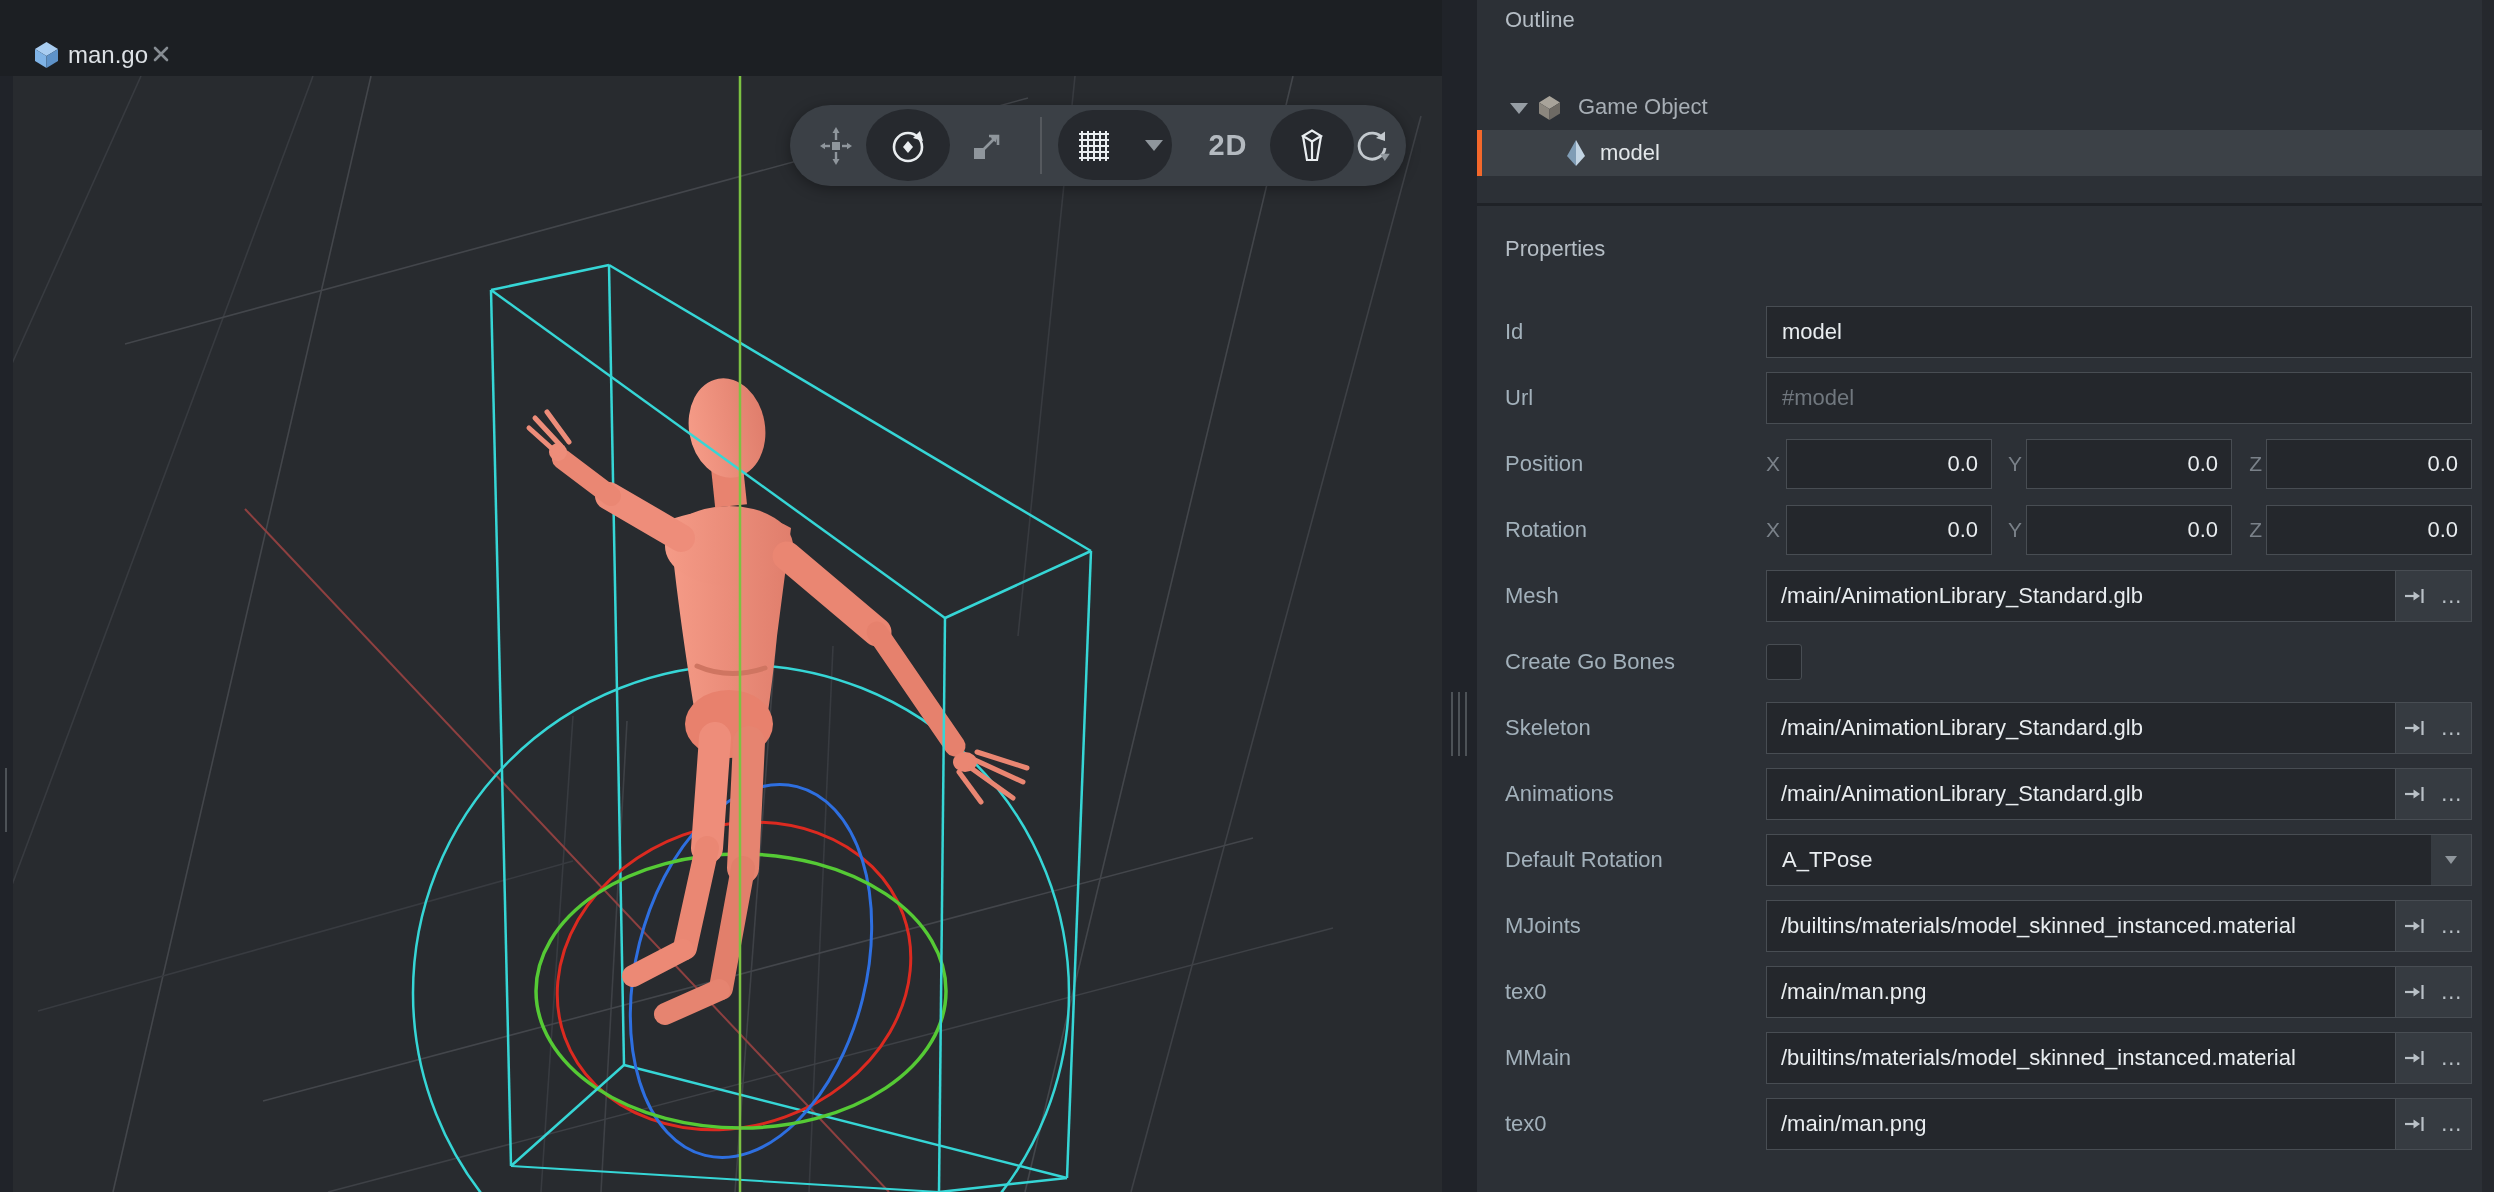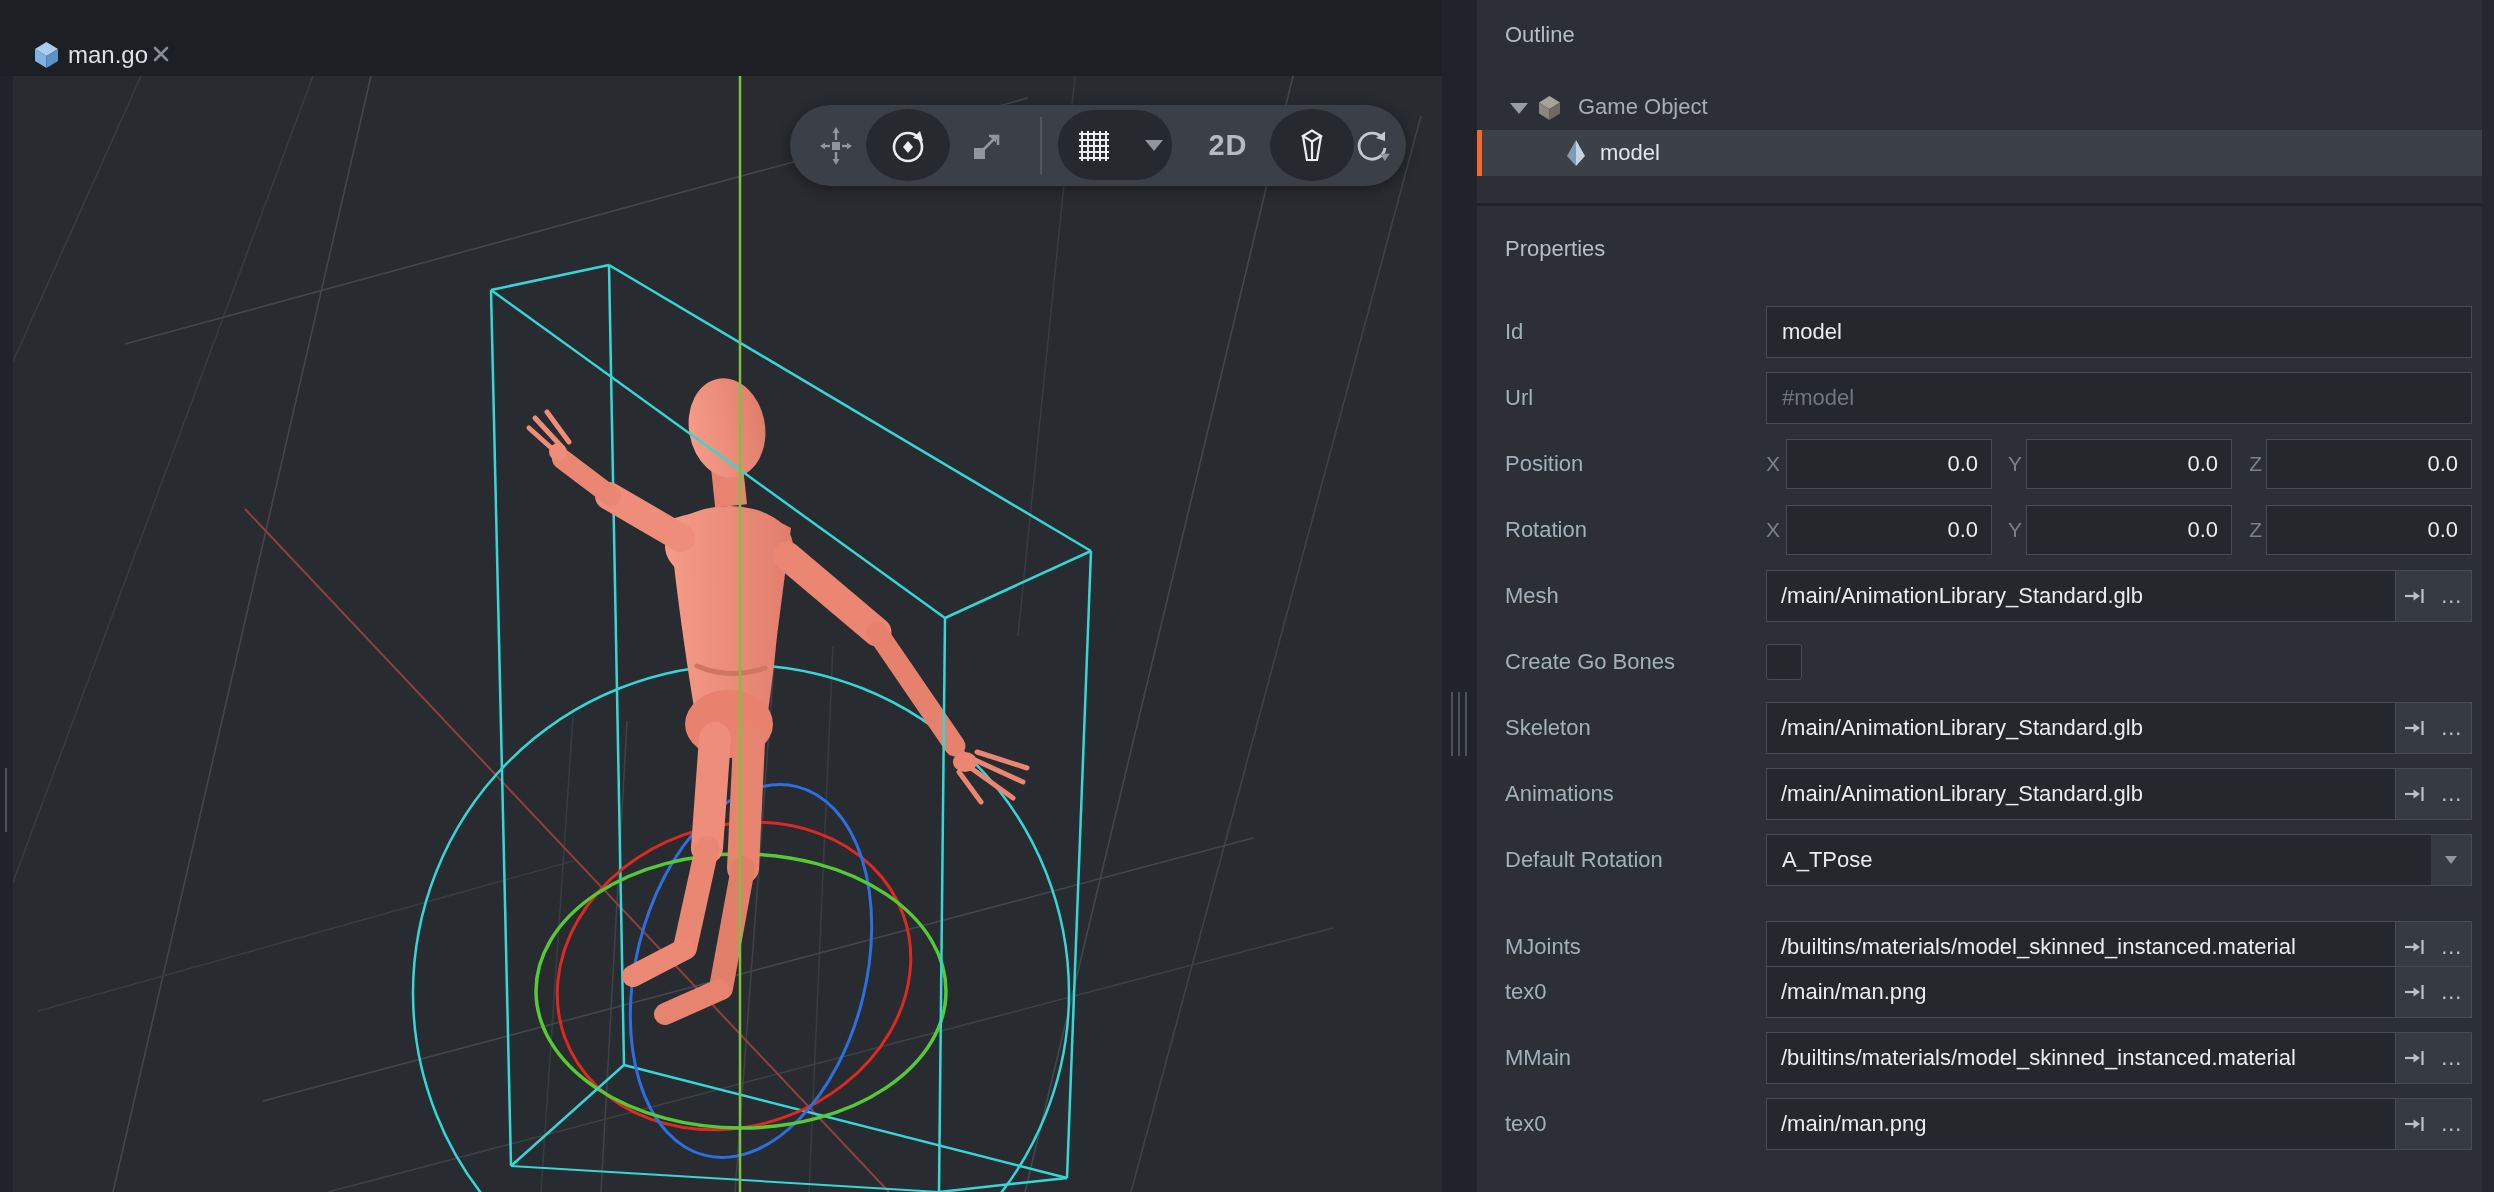--- a/index.html
+++ b/index.html
@@ -265,21 +265,21 @@
   </div>
 
   <div class="vdivider">
     <div class="grip" style="left:9px;"></div>
     <div class="grip" style="left:16px;"></div>
     <div class="grip" style="left:23px;"></div>
   </div>
 
   <div class="panel">
 
-    <div class="section-title" style="top:22px;">Outline</div>
+    <div class="section-title" style="top:7px;">Outline</div>
 
     <div class="tree-row" style="top:84px;">
       <div class="disclosure"></div>
       <svg style="position:absolute;left:60px;top:11px;" width="25" height="26" viewBox="0 0 25 26">
         <path d="M12.5,1 L23,7.5 L12.5,14 L2,7.5 Z" fill="#a8a39a"></path>
         <path d="M2,7.5 L12.5,14 L12.5,25 L2,18.5 Z" fill="#8b867e"></path>
         <path d="M23,7.5 L12.5,14 L12.5,25 L23,18.5 Z" fill="#6e6a64"></path>
       </svg>
       <span class="tree-label" style="left:101px;">Game Object</span>
     </div>
@@ -392,21 +392,21 @@
     <div class="prow" style="top:834px;">
       <span class="plabel">Default Rotation</span>
       <div class="combo">
         <div class="val">A_TPose</div>
         <div class="arrowzone">
           <div class="caret small"></div>
         </div>
       </div>
     </div>
 
-    <div class="prow" style="top:900px;margin-top:21px;">
+    <div class="prow" style="top:900px;">
       <span class="plabel">MJoints</span>
       <div class="resfield">
         <div class="restext">/builtins/materials/model_skinned_instanced.material</div>
         <div class="resbtns">
           <div class="iconbtn">
             <svg width="24" height="22" viewBox="0 0 24 22" stroke="#b9c0c6" stroke-width="2.2" fill="#b9c0c6">
               <path d="M2,11 L13,11" fill="none"></path>
                 <path d="M17,11 L10.5,6.5 L10.5,15.5 Z" stroke="none"></path>
                 <path d="M19.5,4 L19.5,18" fill="none"></path>
             </svg>

